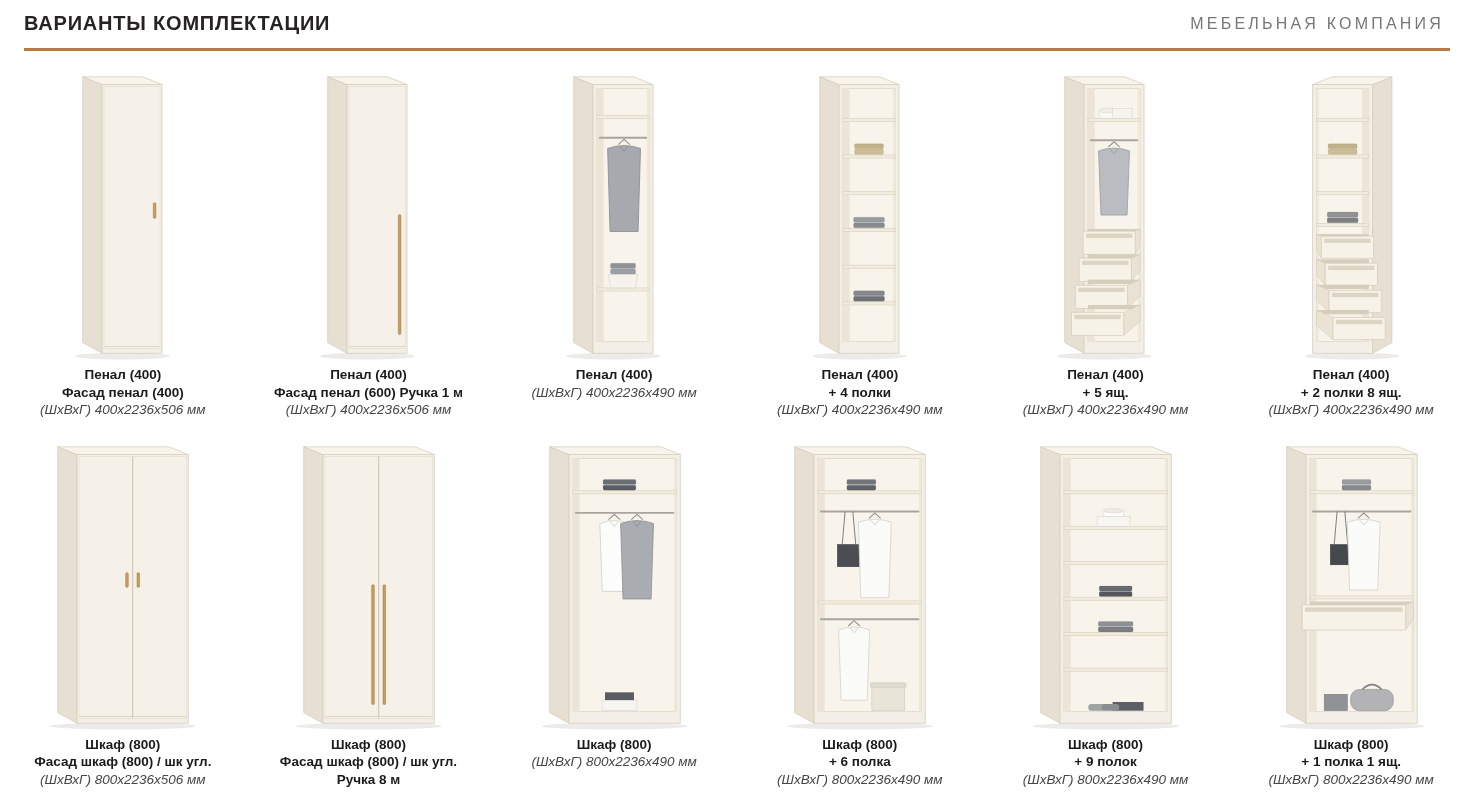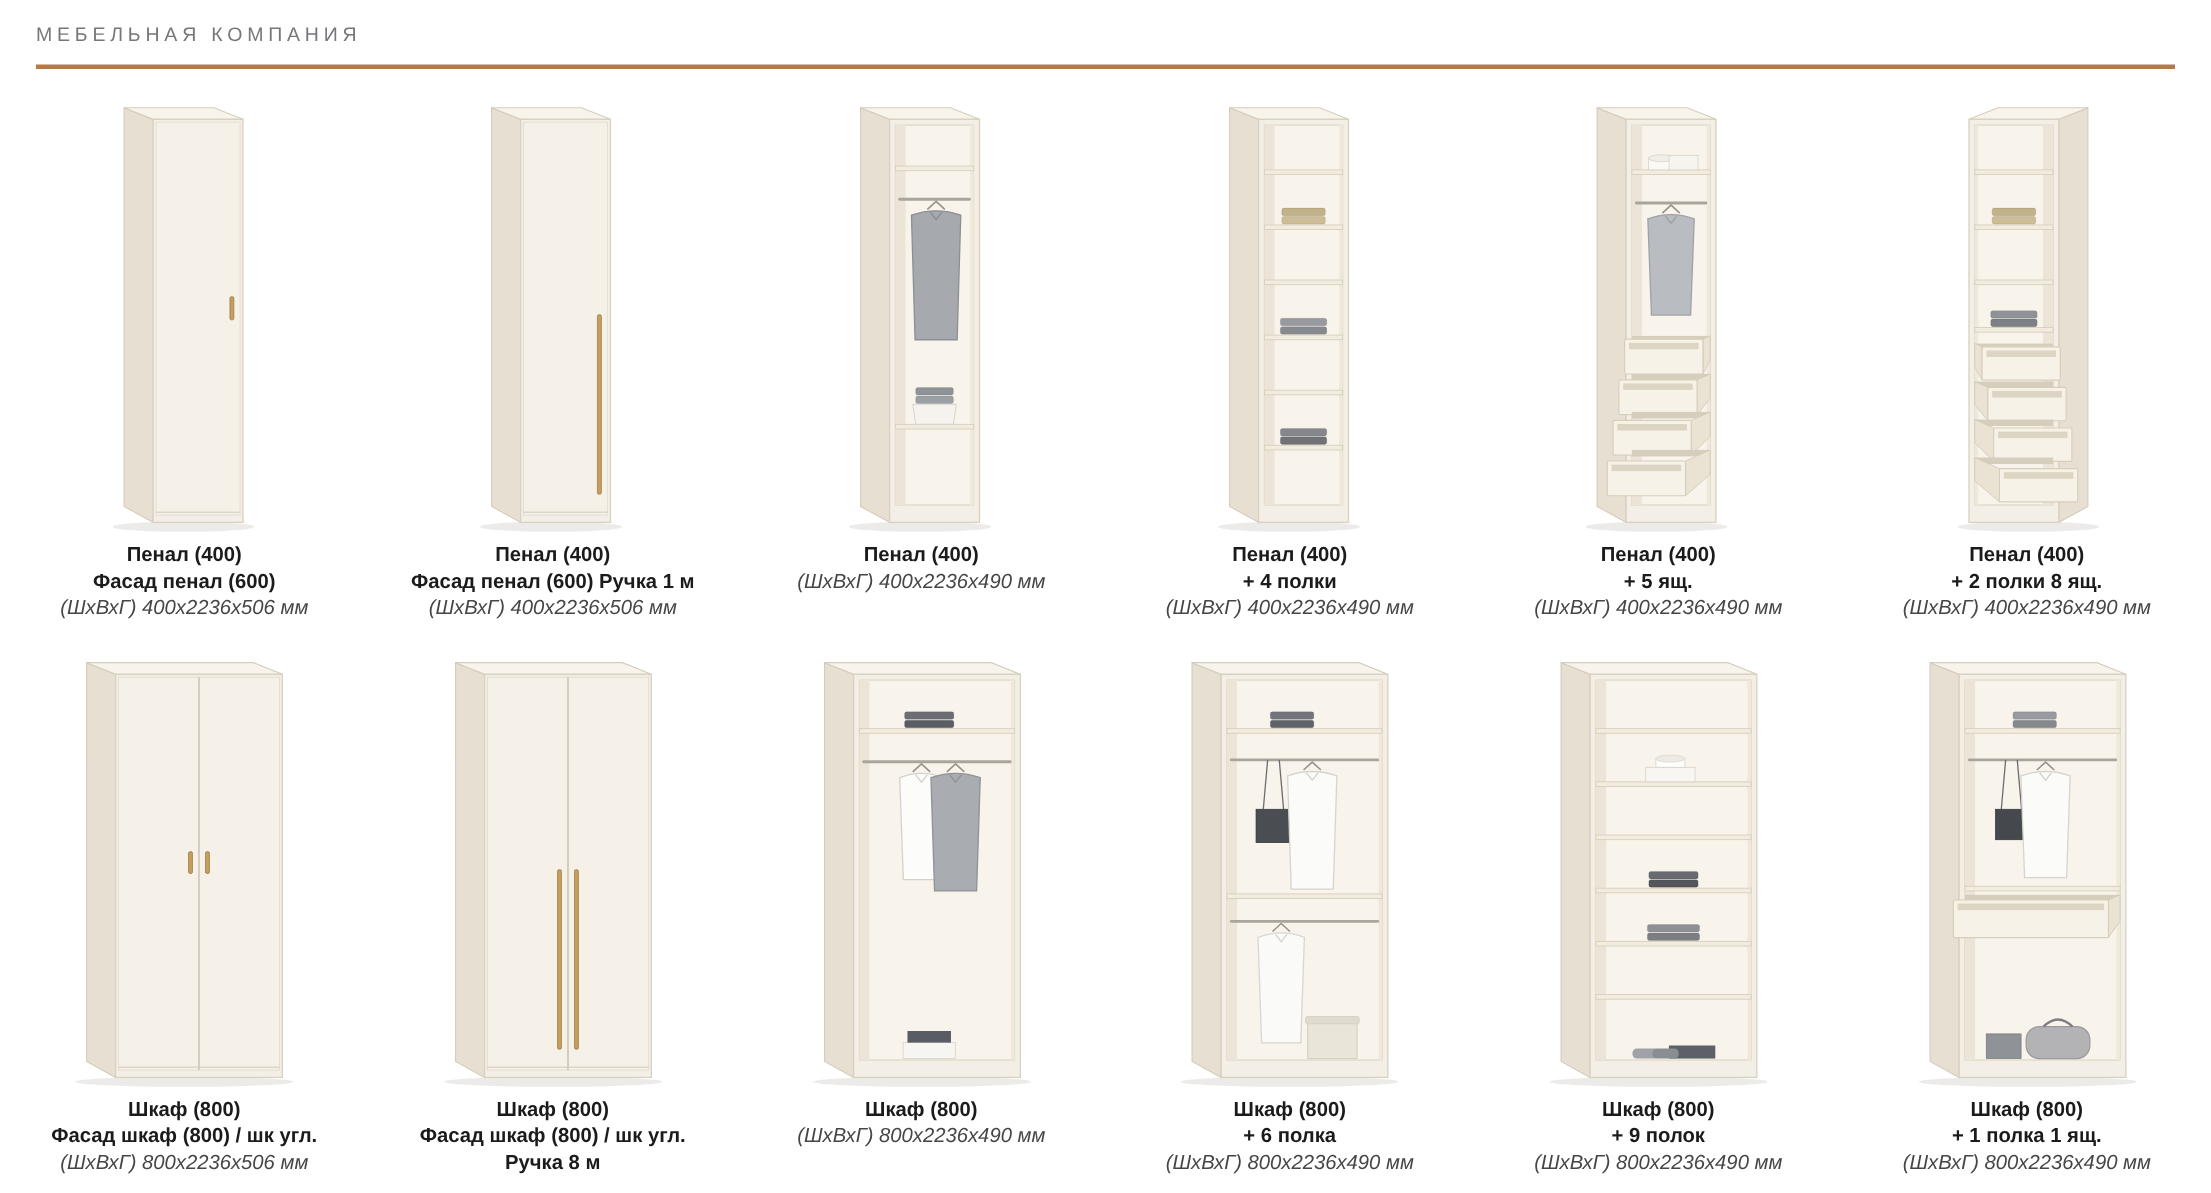--- a/index.html
+++ b/index.html
@@ -1,51 +1,52 @@
 <!DOCTYPE html>
 <html style="--divider: #b87a45; --title: #272223; --brand: #75777a; --cap_bold: #1b1b1b; --cap_dims: #464646; --cabinet_front: #f4efe6; --cabinet_side: #e7e0d2; --handle_gold: #c69f5e;"><head>
 <meta charset="utf-8">
 <style>
   html,body{margin:0;padding:0;background:#ffffff;}
   body{width:1474px;height:795px;overflow:hidden;font-family:"Liberation Sans",sans-serif;}
   header{display:flex;justify-content:space-between;align-items:flex-start;padding:12px 30px 0 24px;}
   .page-title{font-size:20px;font-weight:700;letter-spacing:.8px;margin:0;color:var(--title,#272223);}
-  .brand{font-size:13px;letter-spacing:3.2px;color:var(--brand,#75777a);font-weight:400;padding-top:3px;}
+  .brand{font-size:16px;letter-spacing:3.2px;color:var(--brand,#75777a);font-weight:400;padding-top:3px;}
   .divider{border:none;height:3px;background:var(--divider,#b87a45);margin:13px 24px 0 24px;}
   .grid{display:grid;grid-template-columns:repeat(6,1fr);margin-top:14px;row-gap:12px;}
   .card{margin:4px;display:flex;flex-direction:column;align-items:center;}
   .fig{height:292px;display:flex;align-items:flex-end;justify-content:center;}
   .cap{text-align:center;font-size:13.5px;line-height:1.3;margin-top:5px;white-space:nowrap;}
   .cap .b{font-weight:700;color:var(--cap_bold,#1b1b1b);}
   .cap .r{font-weight:400;color:var(--cap_dims,#464646);font-style:italic;}
 </style>
 </head>
 <body>
 
 <header>
+  <h1 class="page-title">ВАРИАНТЫ КОМПЛЕКТАЦИИ</h1>
   <div class="brand">МЕБЕЛЬНАЯ  КОМПАНИЯ</div>
 </header>
 <hr class="divider">
 
 <main class="grid">
   <figure class="card">
     <div class="fig">
         <svg viewBox="0 0 100 300" height="290" role="img">
           <ellipse cx="49" cy="295" rx="49" ry="3.5" fill="#8a8378" opacity="0.16"></ellipse>
           <polygon points="28,14 8,6 8,281 28,292" fill="#e7e0d2" stroke="#d5cdbc" stroke-width="0.8"></polygon>
           <polygon points="28,14 90,14 70,6 8,6" fill="#f8f4ec" stroke="#d5cdbc" stroke-width="0.8"></polygon>
           <rect x="28" y="14" width="62" height="278" fill="#f4efe6" stroke="#d8d1c0" stroke-width="0.9"></rect>
           <rect x="30" y="16" width="58" height="271" fill="#f6f1e8" stroke="#e5ded0" stroke-width="0.7"></rect>
           <line x1="30" y1="285" x2="88" y2="285" stroke="#ddd6c6" stroke-width="1"></line>
           <rect x="81" y="136.32" width="2.7" height="16" rx="1" fill="#c69f5e" stroke="#99743a" stroke-width="0.5"></rect>
         </svg>
       </div>
     <figcaption class="cap">
         <div class="b">Пенал (400)</div>
-        <div class="b">Фасад пенал (600)</div>
+        <div class="b">Фасад пенал (400)</div>
         <div class="r">(ШхВхГ) 400х2236х506 мм</div>
       </figcaption>
   </figure>
   <figure class="card">
     <div class="fig">
         <svg viewBox="0 0 100 300" height="290" role="img">
           <ellipse cx="49" cy="295" rx="49" ry="3.5" fill="#8a8378" opacity="0.16"></ellipse>
           <polygon points="28,14 8,6 8,281 28,292" fill="#e7e0d2" stroke="#d5cdbc" stroke-width="0.8"></polygon>
           <polygon points="28,14 90,14 70,6 8,6" fill="#f8f4ec" stroke="#d5cdbc" stroke-width="0.8"></polygon>
           <rect x="28" y="14" width="62" height="278" fill="#f4efe6" stroke="#d8d1c0" stroke-width="0.9"></rect>

